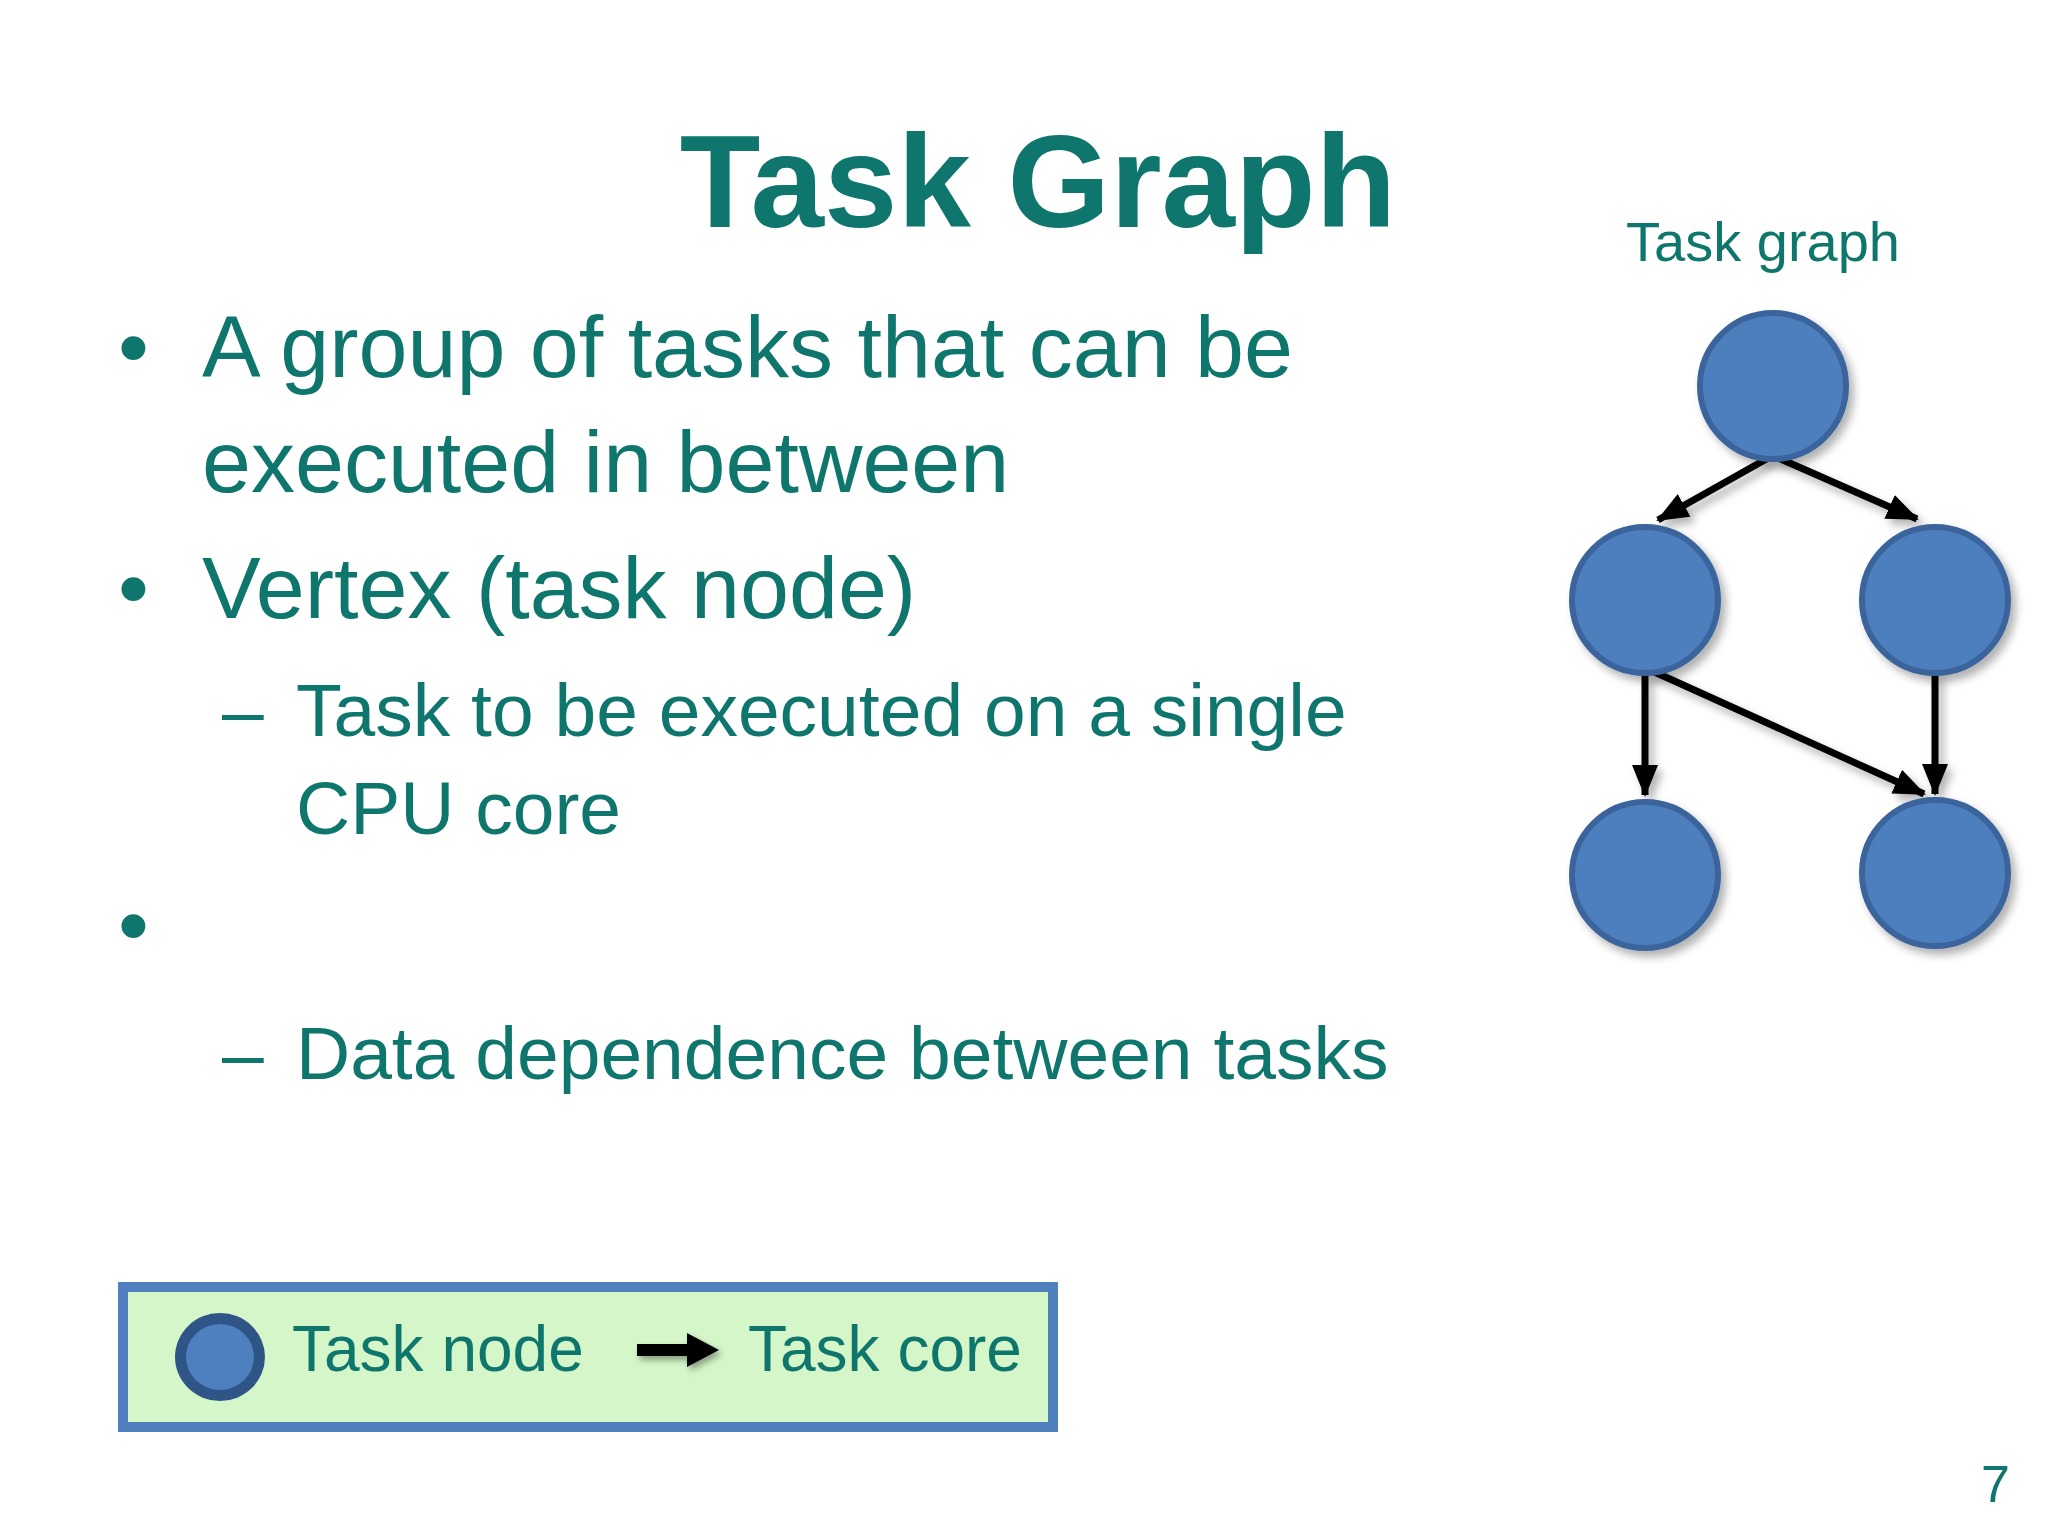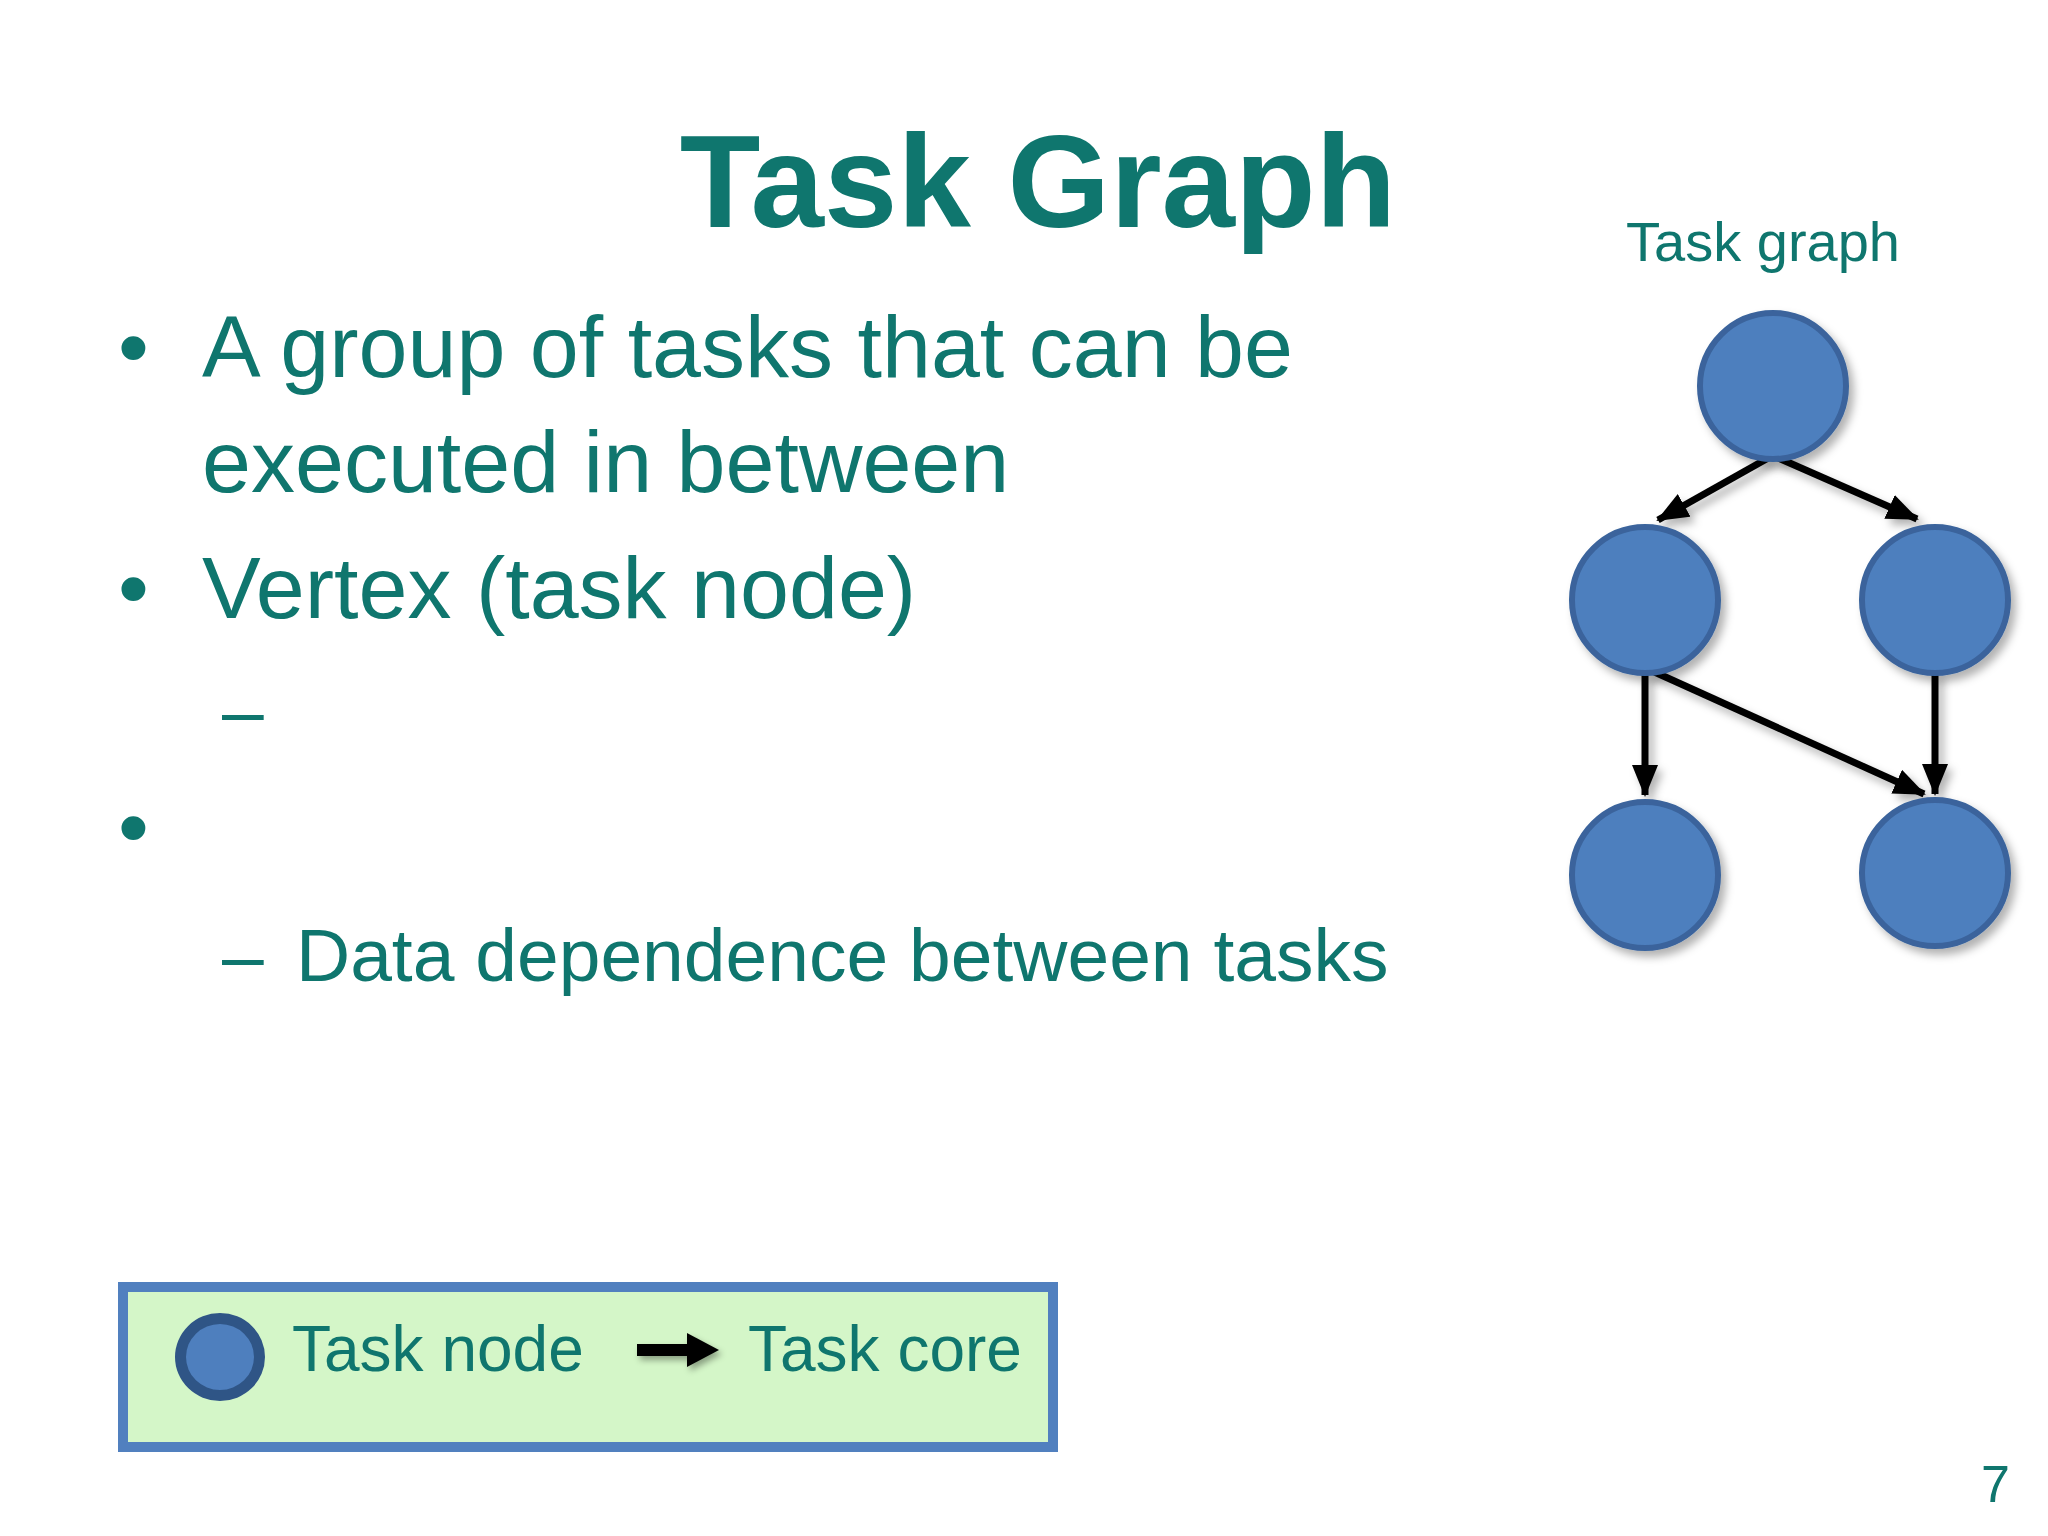--- a/index.html
+++ b/index.html
@@ -67,21 +67,21 @@
     left: 1540px;
     top: 180px;
   }
 
   
   .legend {
     position: absolute;
     left: 118px;
     top: 1282px;
     width: 940px;
-    height: 170px;
+    height: 150px;
     box-sizing: border-box;
     border: 10px solid #1d4ed8;
     background: #d4f6c8;
   }
   .legend-swatch {
     position: absolute;
     left: 47px;
     top: 21px;
     width: 90px;
     height: 88px;
@@ -127,20 +127,22 @@
       <span class="marker">•</span>
       <span class="txt">A group of tasks that can be
 executed in between</span>
     </div>
     <div class="row l1">
       <span class="marker">•</span>
       <span class="txt">Vertex (task node)</span>
     </div>
     <div class="row l2">
       <span class="marker">–</span>
+      <span class="txt">Task to be executed on a single
+CPU core</span>
     </div>
     <div class="row l1">
       <span class="marker">•</span>
     </div>
     <div class="row l2">
       <span class="marker">–</span>
       <span class="txt">Data dependence between tasks</span>
     </div>
   </div>
 

